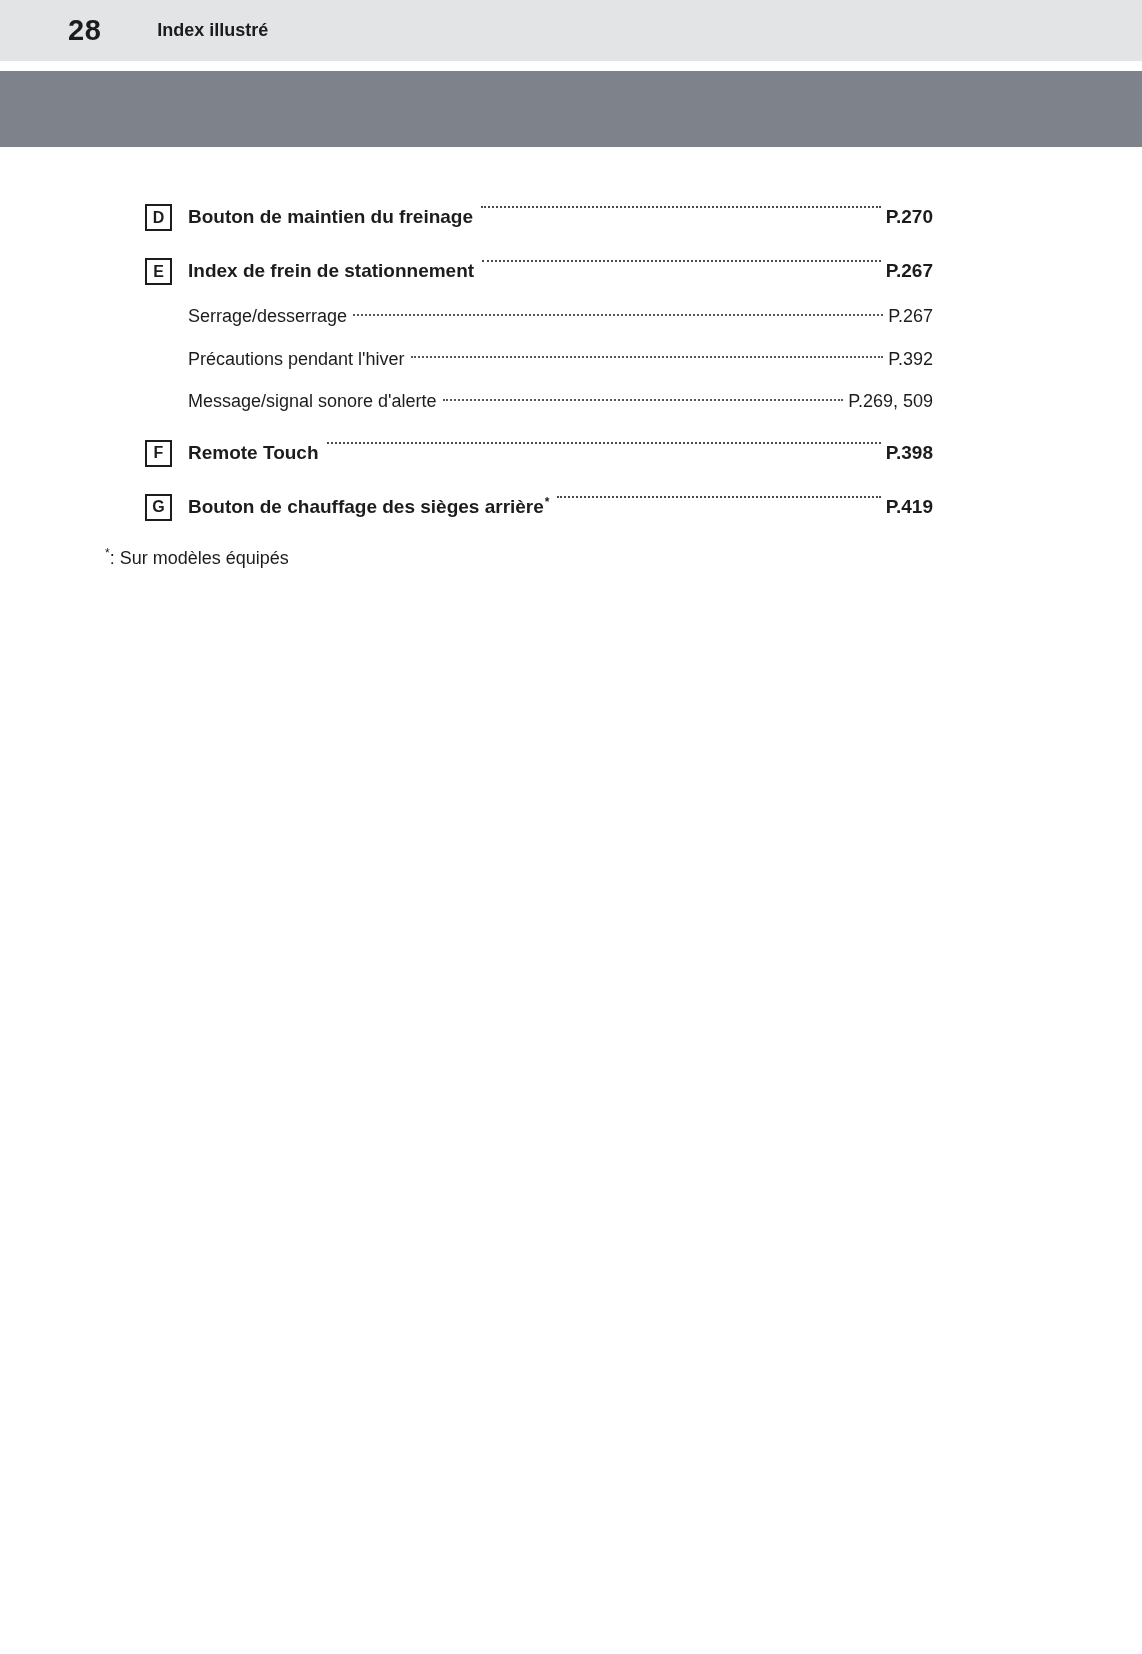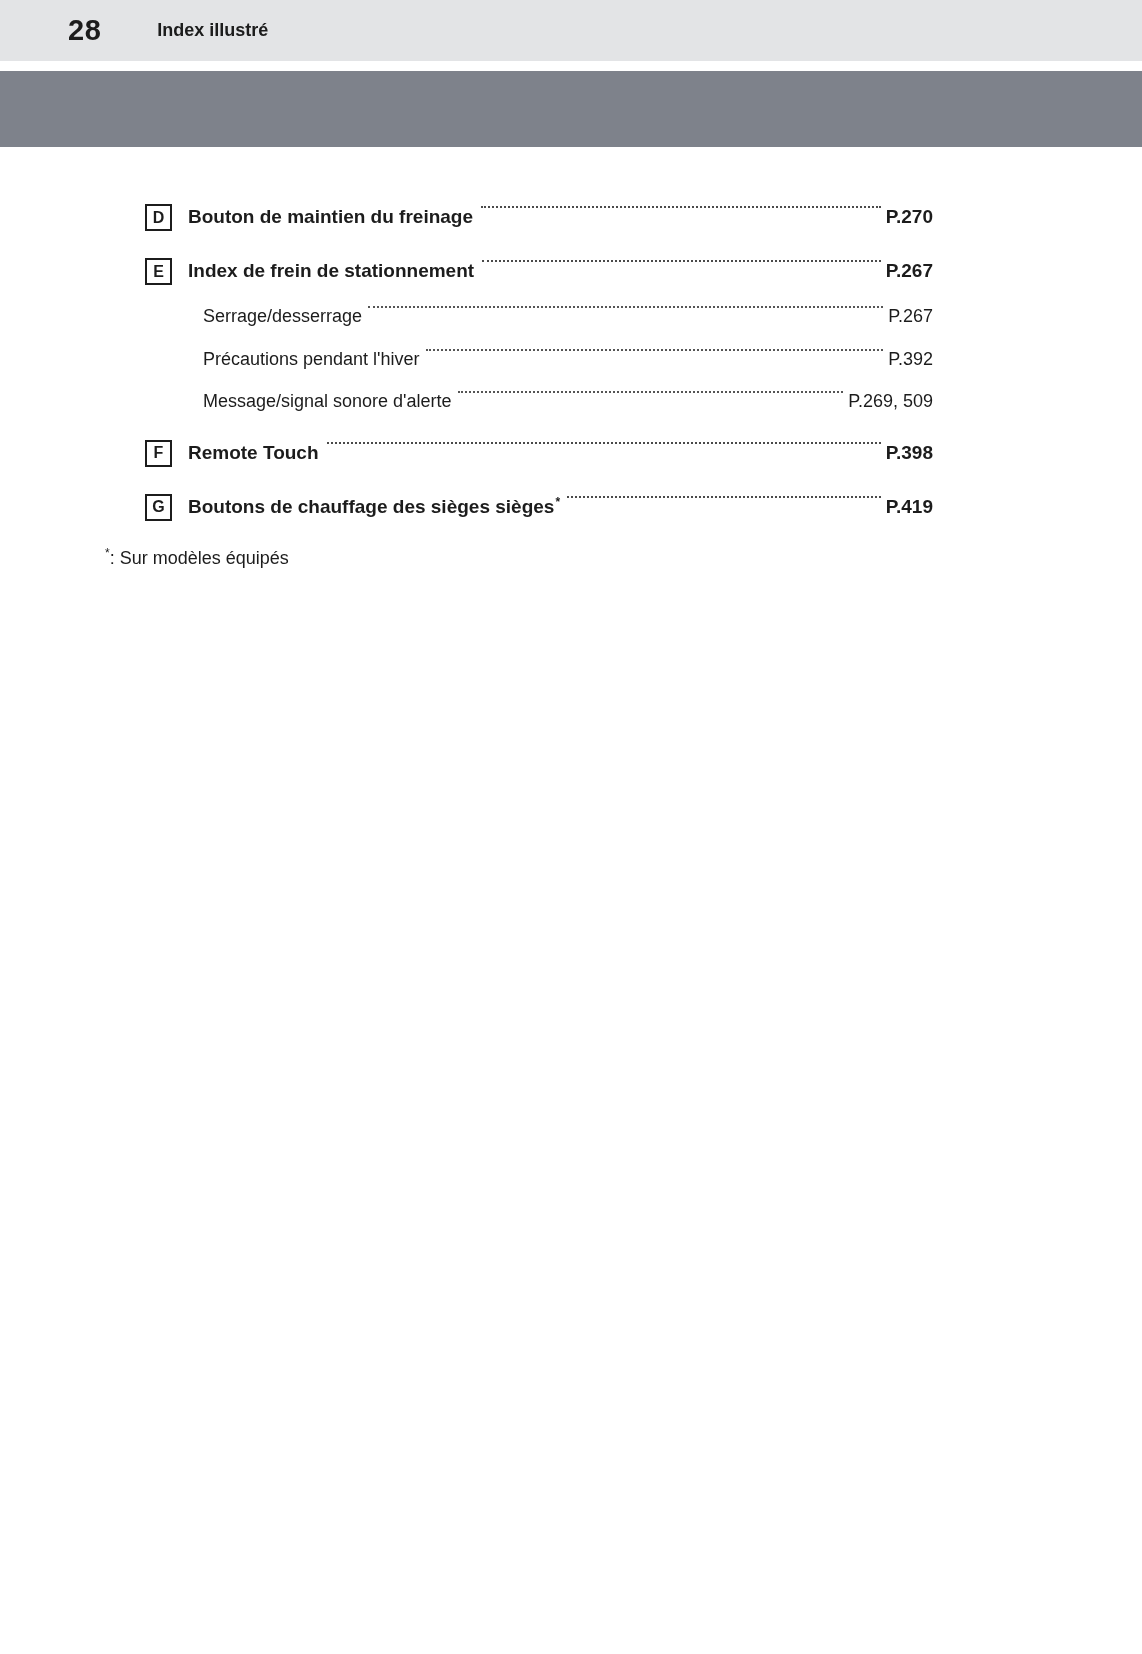--- a/index.html
+++ b/index.html
@@ -90,22 +90,22 @@
     margin: 0 5px 5px 7px;
     min-width: 20px;
   }
   .page-ref {
     flex: none;
     white-space: nowrap;
   }
 
   .sub-entry {
     display: flex;
-    align-items: flex-start;
-    margin: 21px 0 0 58px;
+    align-items: center;
+    margin: 21px 0 0 43px;
     font-size: 18px;
     font-weight: normal;
     line-height: 1.2;
   }
   .sub-entry .leader {
     border-bottom: 2px dotted #555;
     margin: 0 5px 4px 6px;
   }
 
   
@@ -184,21 +184,21 @@
       <span class="leader"></span>
       <span class="page-ref">P.398</span>
     </div>
   </div>
 
   <div class="entry">
     <div class="letter-box">
       <span>G</span>
     </div>
     <div class="entry-main">
-      <span>Boutons de chauffage des sièges sièges</span>
+      <span>Bouton de chauffage des sièges arrière</span>
           <sup>*</sup>
       <span class="leader"></span>
       <span class="page-ref">P.419</span>
     </div>
   </div>
 </div>
 
   <div class="footnote">
     <sup>*</sup><span>:</span>
     <span>Sur modèles équipés</span>

